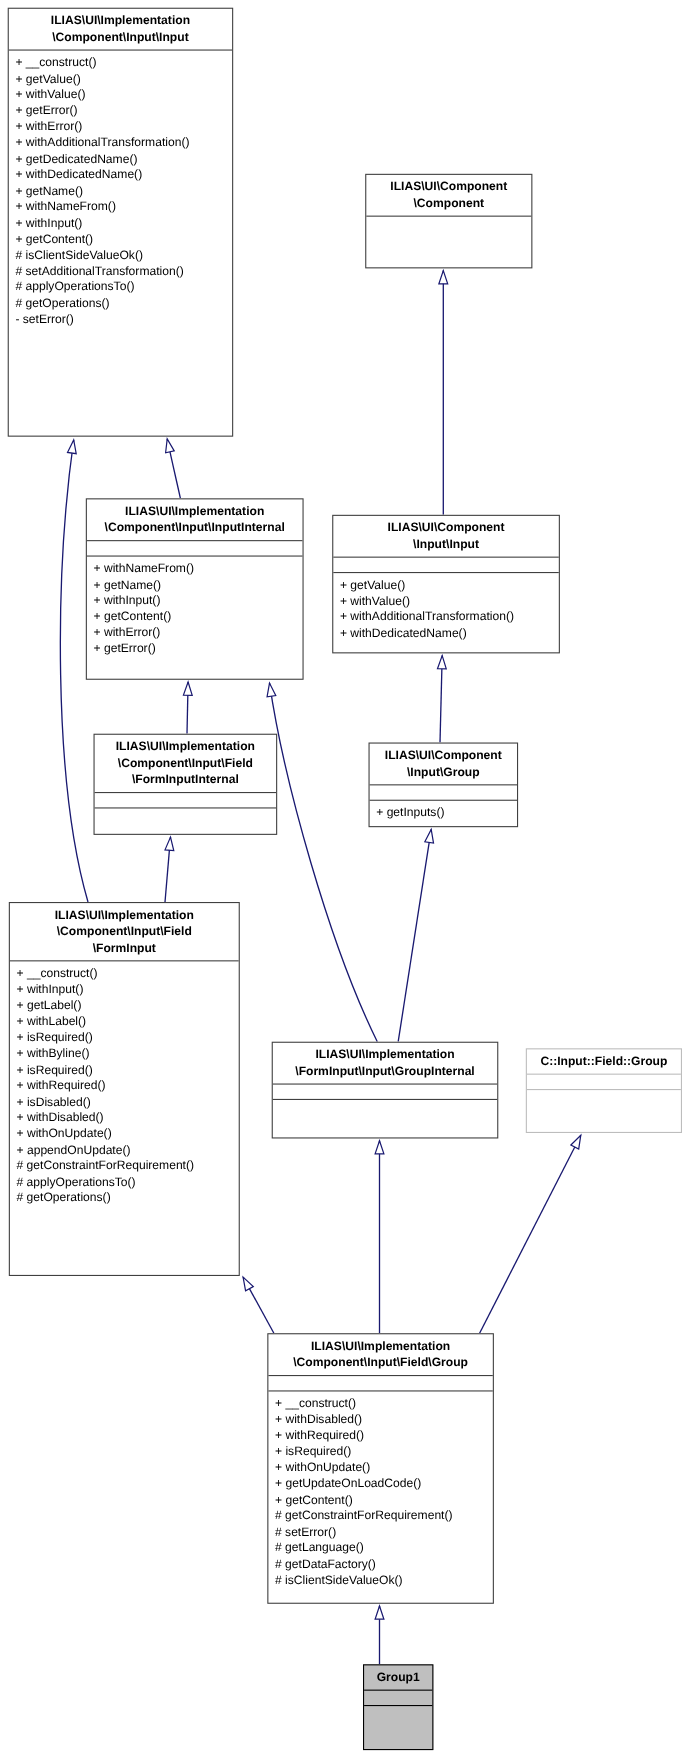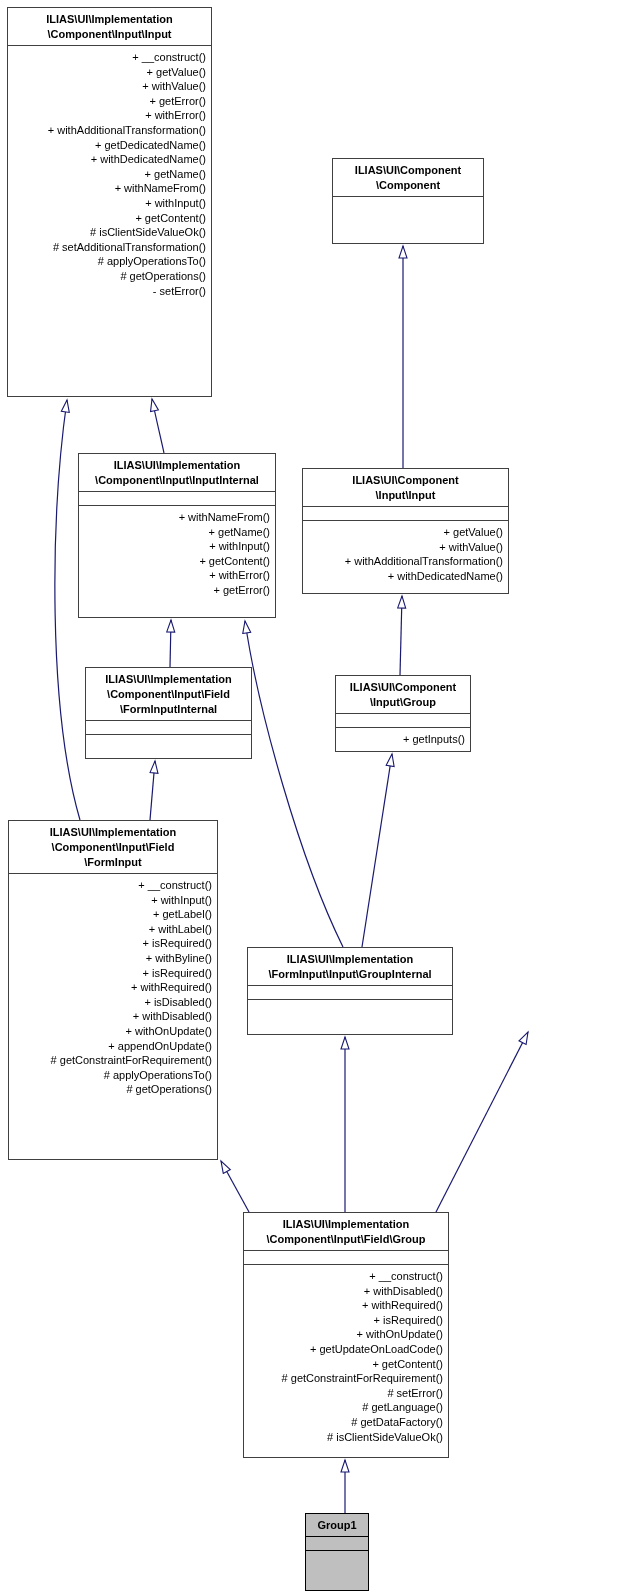--- a/index.html
+++ b/index.html
@@ -24,40 +24,40 @@
     display:flex;flex-direction:column;box-sizing:border-box;
   }
   .uml .title{
     text-align:center;padding:4px 3px 3px 3px;line-height:15px;
   }
   .tline{white-space:nowrap;font-weight:bold;}
   .uml .sec{
     border-top:1.2px solid var(--box-border);
     padding:4px 5px 3px 6px;min-height:14px;box-sizing:border-box;
   }
-  .uml .sec:last-child{flex:1;text-align:right;}
+  .uml .sec:last-child{flex:1;}
   .member{line-height:14.6px;white-space:nowrap;}
 
   .ext{border-color:var(--ext-border);}
   .ext .sec{border-top-color:var(--ext-border);}
   .inst{background:var(--inst-fill);border-color:#000;}
   .inst .sec{border-top-color:#000;}
 
   
   #b-input-impl{left:7px;top:7px;width:205px;height:390px;}
   #b-component{left:332px;top:158px;width:152px;height:86px;}
   #b-input-internal{left:78px;top:453px;width:198px;height:165px;}
   #b-input-iface{left:302px;top:468px;width:207px;height:126px;}
   #b-form-input-internal{left:85px;top:667px;width:167px;height:92px;}
   #b-group-iface{left:335px;top:675px;width:136px;height:77px;}
   #b-form-input{left:8px;top:820px;width:210px;height:340px;}
   #b-group-internal{left:247px;top:947px;width:206px;height:88px;}
   #b-c-group{left:478px;top:953px;width:142px;height:77px;}
   #b-field-group{left:243px;top:1212px;width:206px;height:246px;}
-  #b-group1{left:305px;top:1513px;width:64px;height:78px;}
+  #b-group1{left:330px;top:1513px;width:64px;height:78px;}
 </style>
 </head>
 <body>
 
 <div id="canvas">
 
   <svg class="edges" width="633" height="1595" viewBox="0 0 633 1595">
     <defs>
       <marker id="gen" markerWidth="15" markerHeight="12" refX="13" refY="5" orient="auto" markerUnits="userSpaceOnUse">
         <path class="ah" d="M1,1 L13,5 L1,9 Z"></path>
@@ -189,20 +189,27 @@
 
   <div class="uml" id="b-group-internal">
     <div class="title">
         <div class="tline">ILIAS\UI\Implementation</div>
         <div class="tline">\FormInput\Input\GroupInternal</div>
       </div>
     <div class="sec"></div>
     <div class="sec"></div>
   </div>
 
+  <div class="uml ext" id="b-c-group">
+    <div class="title">
+        <div class="tline">C::Input::Field::Group</div>
+      </div>
+    <div class="sec"></div>
+    <div class="sec"></div>
+  </div>
 
   <div class="uml" id="b-field-group">
     <div class="title">
         <div class="tline">ILIAS\UI\Implementation</div>
         <div class="tline">\Component\Input\Field\Group</div>
       </div>
     <div class="sec"></div>
     <div class="sec">
         <div class="member">+ __construct()</div>
         <div class="member">+ withDisabled()</div>

